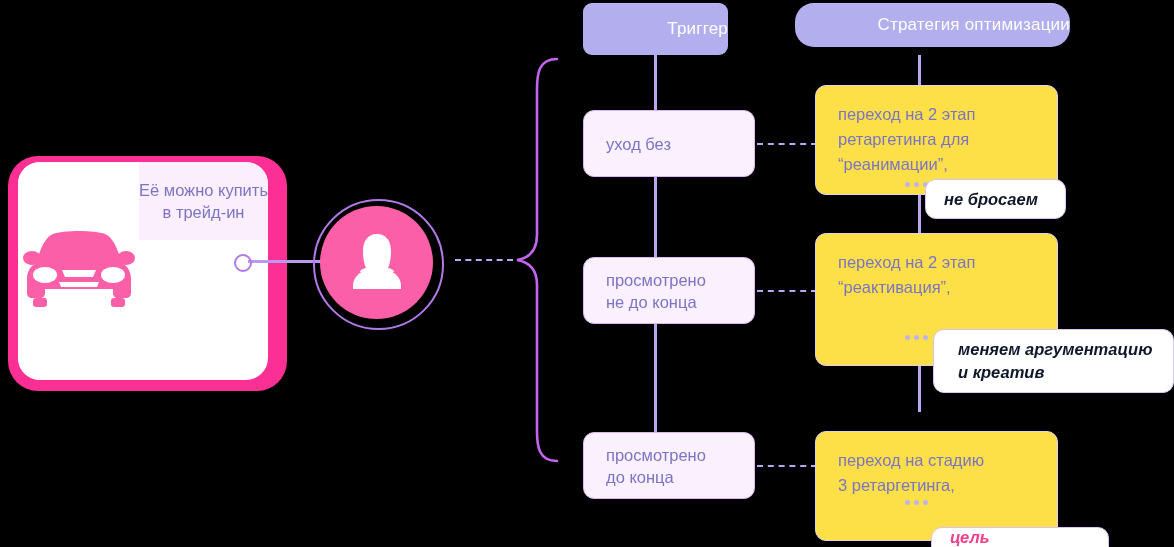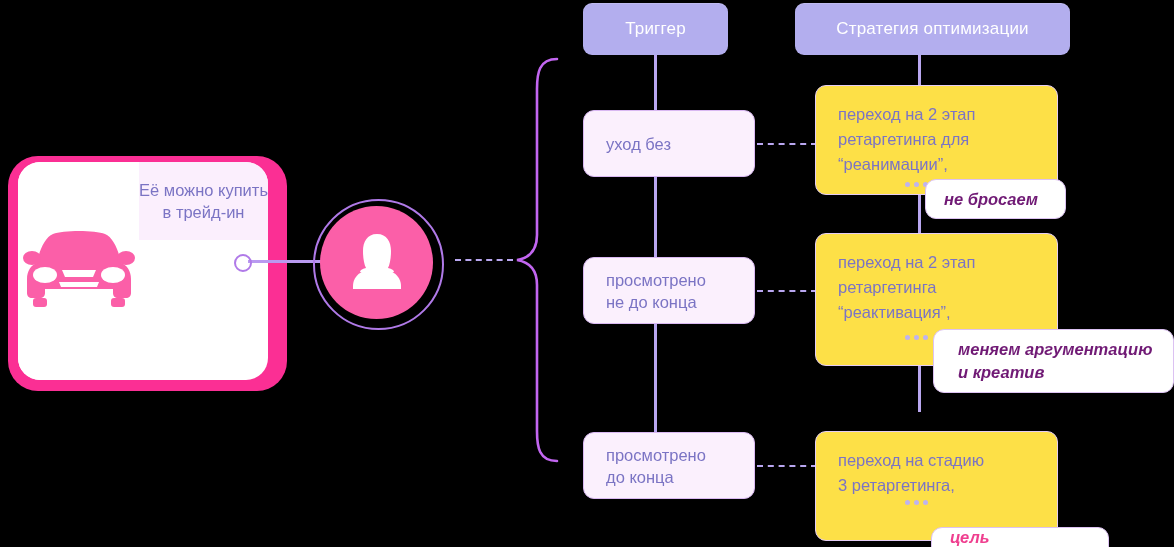--- a/index.html
+++ b/index.html
@@ -17,28 +17,28 @@
   }
 
   
   .col-header {
     position: absolute;
     background: #b3aeee;
     color: #ffffff;
     border-radius: 9px;
     display: flex;
     align-items: center;
-    justify-content: center;
+    justify-content: flex-end;
     font-size: 17px;
     letter-spacing: .2px;
     box-shadow: 0 1px 0 rgba(255,255,255,.15) inset;
     z-index: 5;
   }
   #trigger-header { left: 583px; top: 3px;  width: 145px; height: 52px; }
-  #strategy-header{ left: 795px; top: 3px;  width: 275px; height: 52px; }
+  #strategy-header{ left: 795px; top: 3px;  width: 275px; height: 44px; border-radius: 19px; }
 
   
   .spine {
     position: absolute;
     width: 3px;
     background: #b9a7f0;
     z-index: 1;
   }
 
   
@@ -102,21 +102,21 @@
   
   .badge {
     position: absolute;
     background: #ffffff;
     border: 1.6px solid #dcc2f2;
     border-radius: 11px;
     font-style: italic;
     font-weight: bold;
     font-size: 16.5px;
     line-height: 23px;
-    color: #701a75;
+    color: #0f172a;
     display: flex;
     flex-direction: column;
     justify-content: center;
     padding: 0 18px;
     box-sizing: border-box;
     z-index: 8;
   }
   #badge-1 { left: 925px; top: 179px; width: 141px; height: 40px; }
   #badge-2 { left: 933px; top: 329px; width: 241px; height: 64px; padding-left: 24px; }
   #badge-3 { left: 931px; top: 497px; width: 178px; height: 43px; color: #ef3f8f; margin-top: 30px; }
@@ -259,21 +259,20 @@
     <span>до конца</span>
   </div>
 
   <div class="strategy-box" id="strategy-1">
     <div>переход на 2 этап</div>
     <div>ретаргетинга для</div>
     <div>“реанимации”,</div>
   </div>
   <div class="strategy-box" id="strategy-2">
     <div>переход на 2 этап</div>
-    <div>ретаргетинга</div>
     <div>“реактивация”,</div>
   </div>
   <div class="strategy-box" id="strategy-3">
     <div>переход на стадию</div>
     <div>3 ретаргетинга,</div>
   </div>
 
   <div class="dots" id="dots-1">
       <i></i>
       <i></i>

